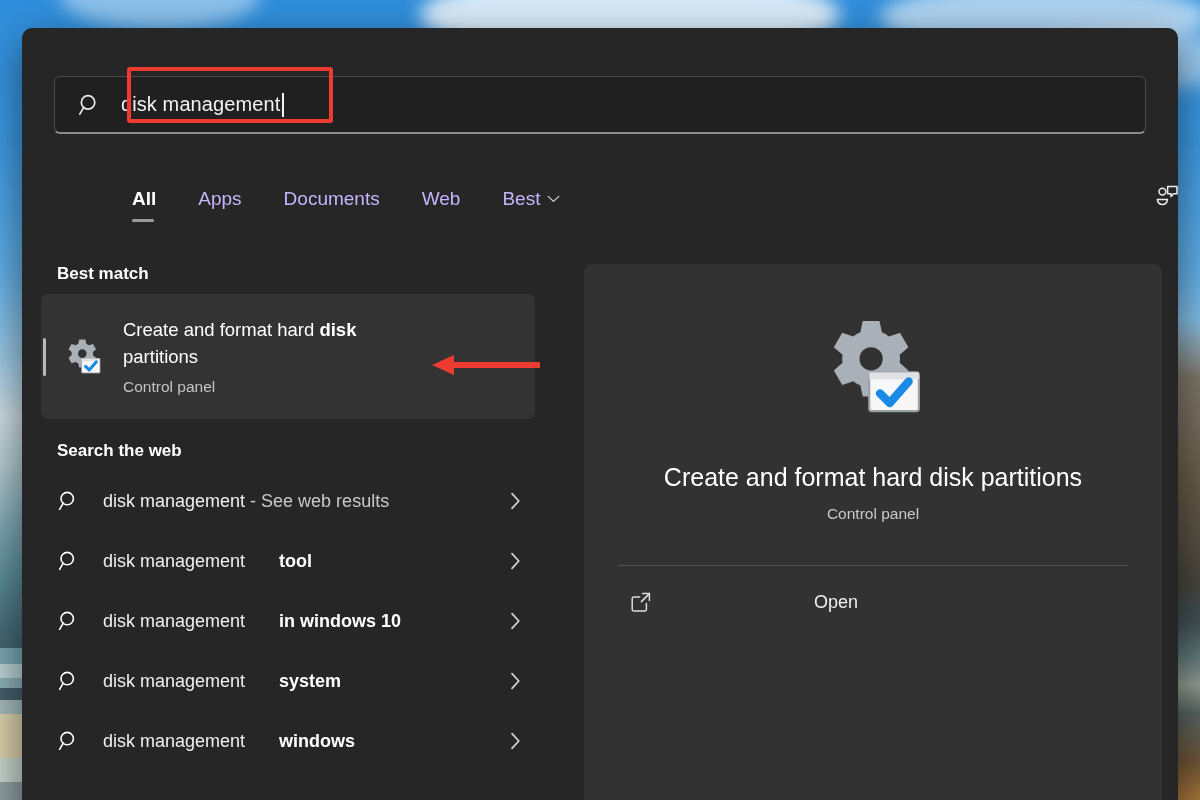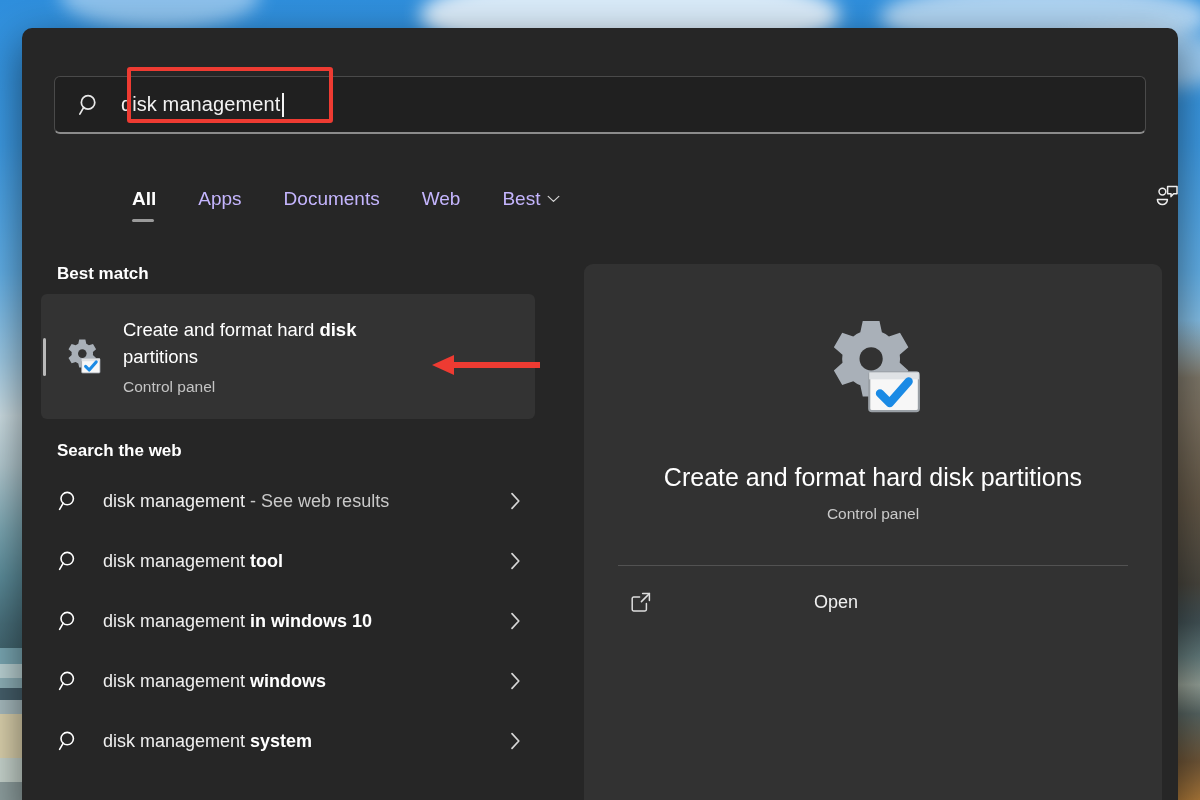--- a/index.html
+++ b/index.html
@@ -266,21 +266,21 @@
     flex: 0 0 auto;
     color: #ffffff;
     margin-right: 22px;
   }
   .web-row .label {
     font-size: 18px;
     color: #f0f0f0;
     flex: 1 1 auto;
     white-space: nowrap;
   }
-  .web-row .label b { font-weight: bold; color: #ffffff; }
+  .web-row .label b { font-weight: bold; color: #ffffff; margin-left: 29px; }
   .web-row .label .muted { color: #c9c9c9; margin-top: 45px; }
   .web-row .chev-right { width: 11px; height: 18px; color: #d7d7d7; flex: 0 0 auto; }
 
   
   #preview-panel {
     position: absolute;
     left: 562px;
     top: 18px;
     width: 578px;
     height: 548px;
@@ -472,31 +472,31 @@
             <span class="label"><span>disk management </span><b>in windows 10</b></span>
             <svg class="chev-right" viewBox="0 0 11 18" fill="none" stroke="currentColor" stroke-width="1.7" stroke-linecap="round" stroke-linejoin="round">
               <polyline points="2,1.6 8.8,9 2,16.4"></polyline>
             </svg>
           </div>
           <div class="web-row">
             <svg class="magn" viewBox="0 0 24 24" fill="none" stroke="currentColor" stroke-width="1.6" stroke-linecap="round">
               <circle cx="10.2" cy="9.6" r="6.2"></circle>
               <line x1="6.2" y1="14.2" x2="2.6" y2="20.4"></line>
             </svg>
-            <span class="label"><span>disk management </span><b>windows</b></span>
+            <span class="label"><span>disk management </span><b>system</b></span>
             <svg class="chev-right" viewBox="0 0 11 18" fill="none" stroke="currentColor" stroke-width="1.7" stroke-linecap="round" stroke-linejoin="round">
               <polyline points="2,1.6 8.8,9 2,16.4"></polyline>
             </svg>
           </div>
           <div class="web-row">
             <svg class="magn" viewBox="0 0 24 24" fill="none" stroke="currentColor" stroke-width="1.6" stroke-linecap="round">
               <circle cx="10.2" cy="9.6" r="6.2"></circle>
               <line x1="6.2" y1="14.2" x2="2.6" y2="20.4"></line>
             </svg>
-            <span class="label"><span>disk management </span><b>system</b></span>
+            <span class="label"><span>disk management </span><b>windows</b></span>
             <svg class="chev-right" viewBox="0 0 11 18" fill="none" stroke="currentColor" stroke-width="1.7" stroke-linecap="round" stroke-linejoin="round">
               <polyline points="2,1.6 8.8,9 2,16.4"></polyline>
             </svg>
           </div>
         </div>
     </div>
 
     <div id="preview-panel">
       <svg id="preview-icon" viewBox="0 0 40 40">
         <path d="M16.2 2.6 h6.2 l0.9 4.2 a9.6 9.6 0 0 1 2.6 1.5 l4.1 -1.4 l3.1 5.4 l-3.2 2.8 a9.6 9.6 0 0 1 0 3 l3.2 2.8 l-3.1 5.4 l-4.1 -1.4 a9.6 9.6 0 0 1 -2.6 1.5 l-0.9 4.2 h-6.2 l-0.9 -4.2 a9.6 9.6 0 0 1 -2.6 -1.5 l-4.1 1.4 l-3.1 -5.4 l3.2 -2.8 a9.6 9.6 0 0 1 0 -3 l-3.2 -2.8 l3.1 -5.4 l4.1 1.4 a9.6 9.6 0 0 1 2.6 -1.5 z" fill="#a9b0b8"></path>

